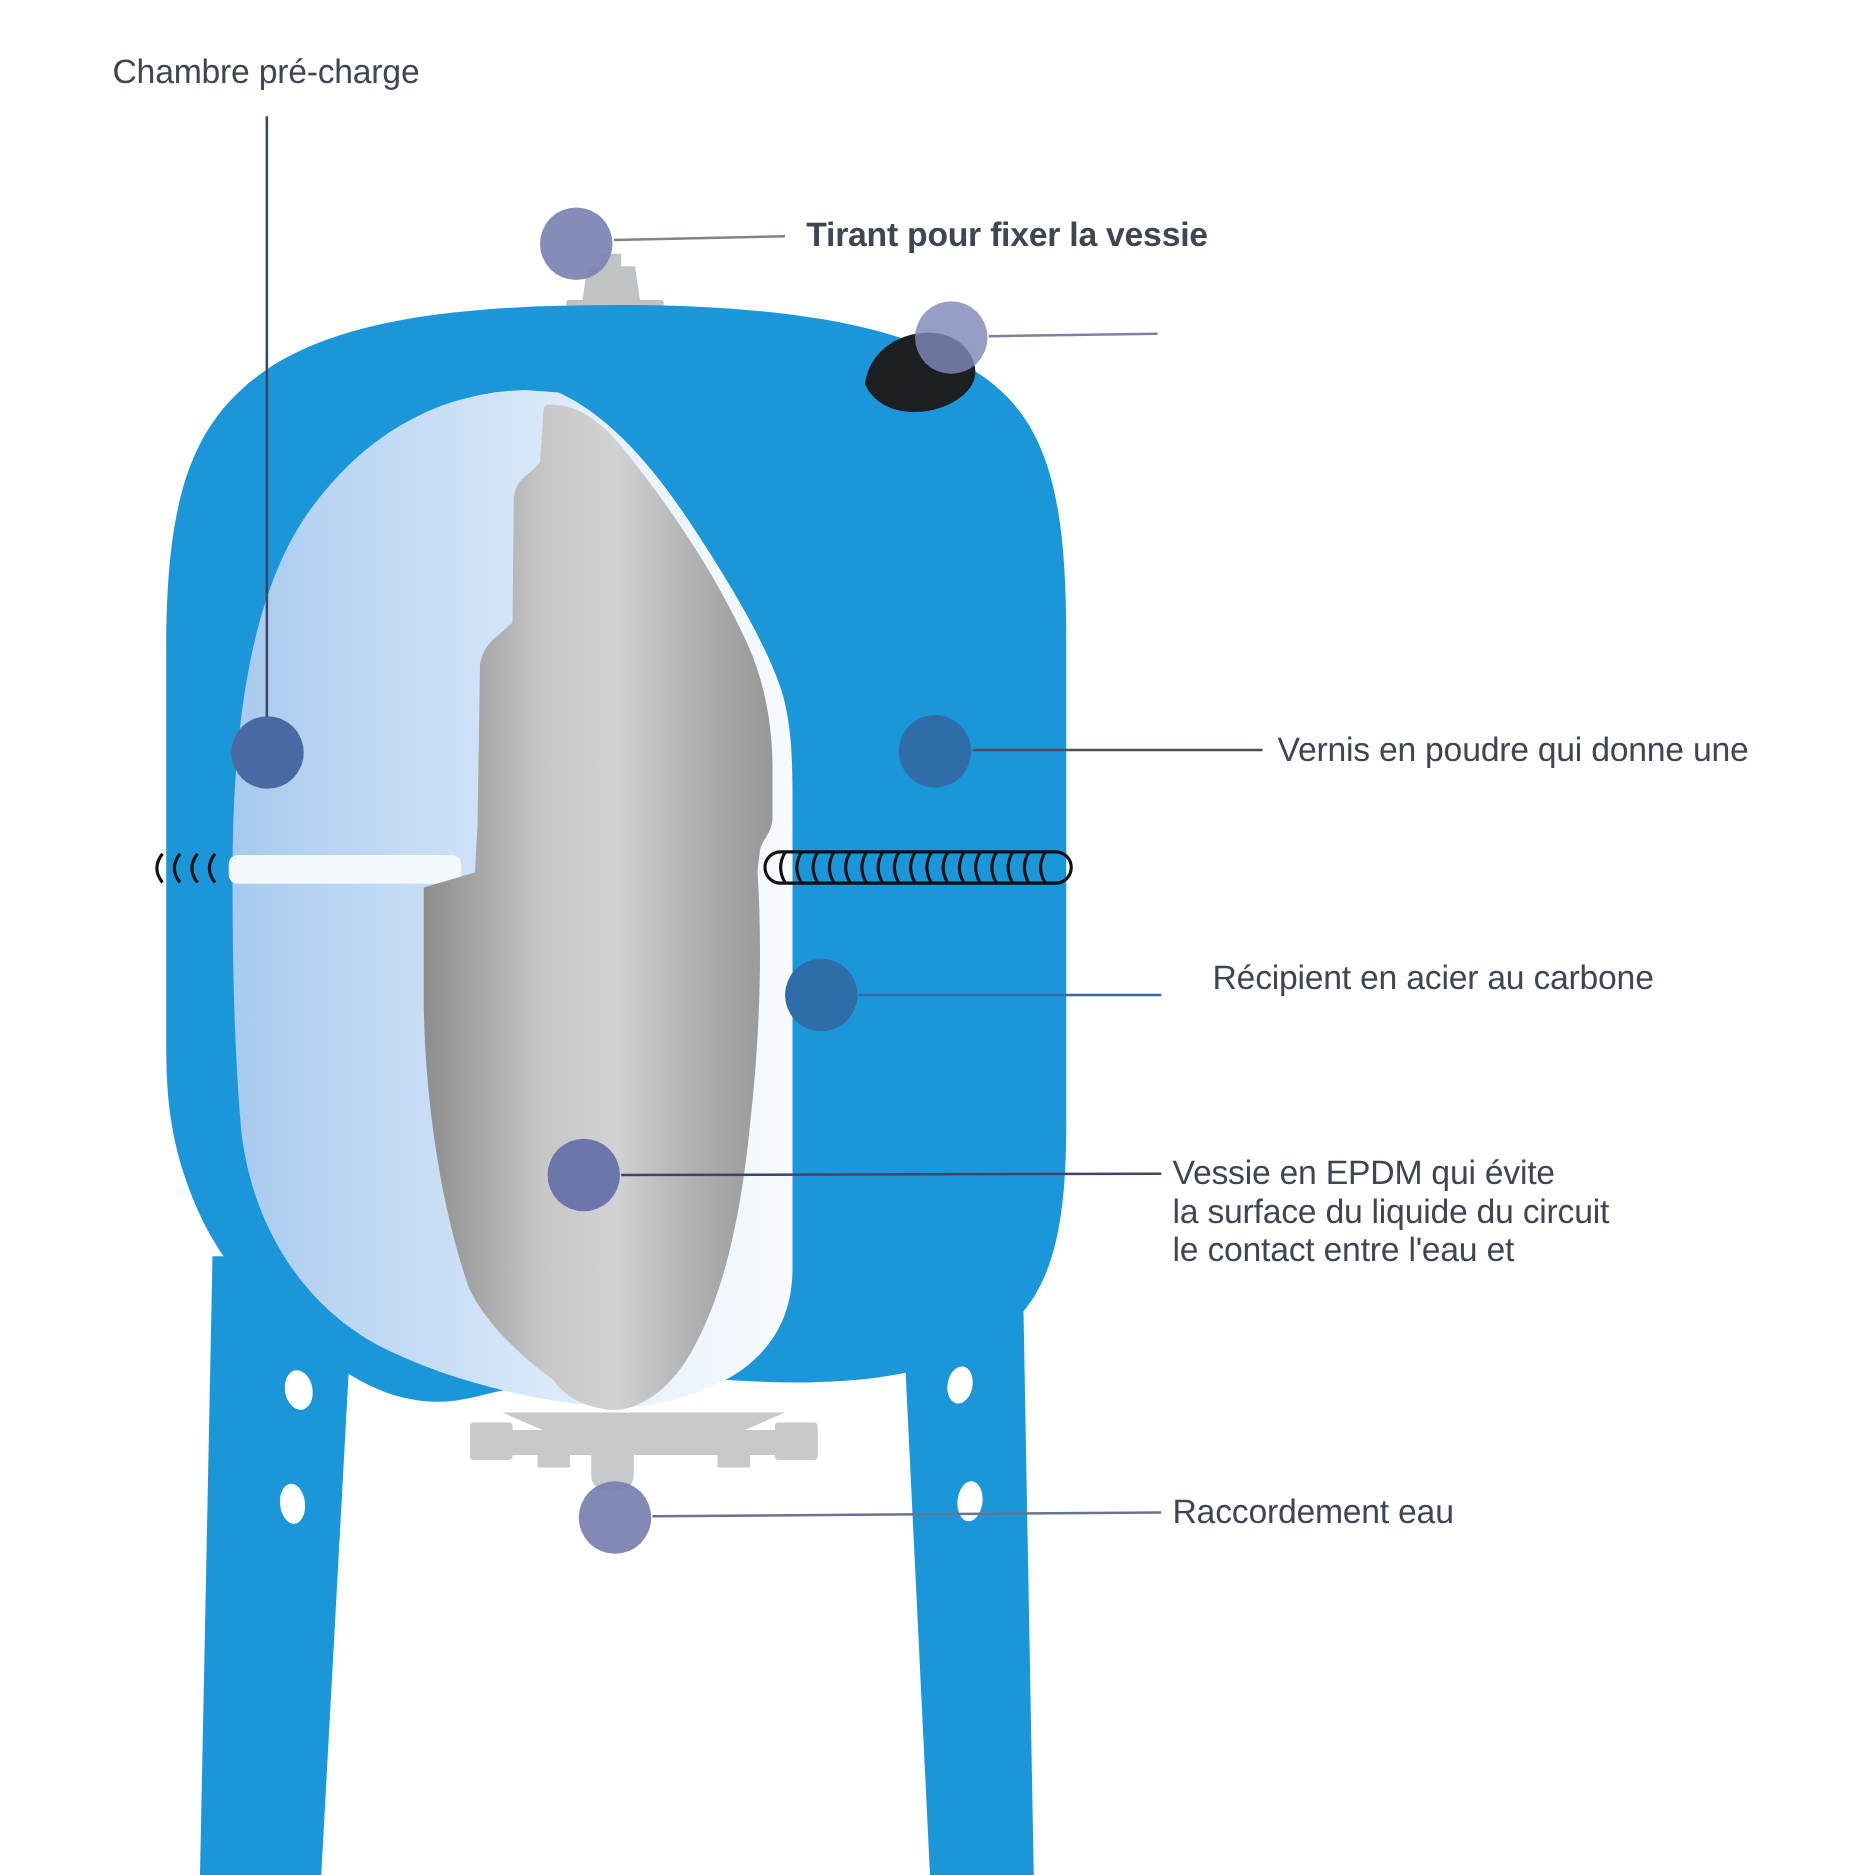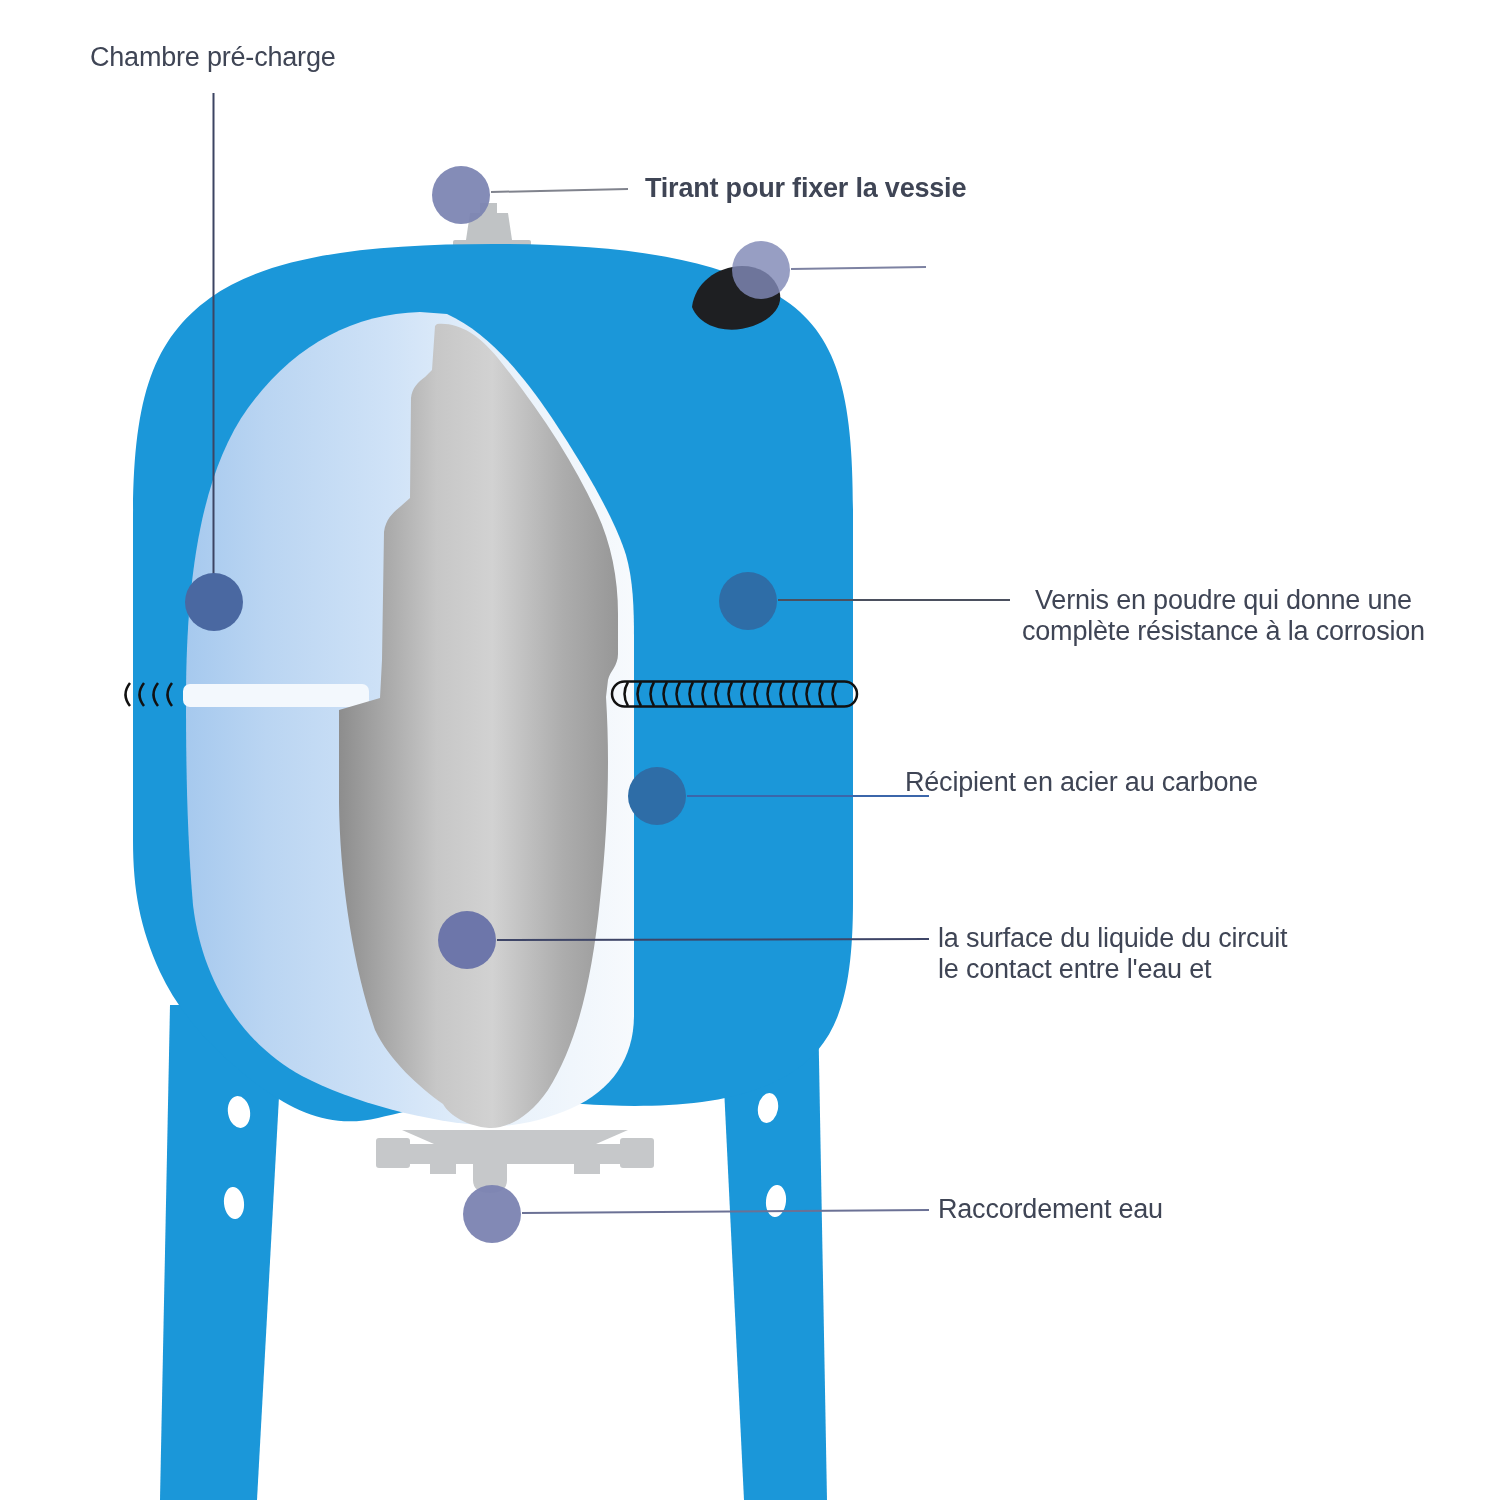--- a/index.html
+++ b/index.html
@@ -178,27 +178,27 @@
     </g>
   </svg>
 
   <div class="label" style="left:90px;top:42px;">Chambre pré-charge</div>
 
   <div class="label" style="left:645px;top:173px;font-weight:bold;">Tirant pour fixer la vessie</div>
 
 
   <div class="label" style="left:1022px;top:585px;text-align:center;">
     <div>Vernis en poudre qui donne une</div>
-    <div>complète résistance à la corrosion</div>
   </div>
 
-  <div class="label" style="left:905px;top:767px;">
+  <div class="label" style="left:970px;top:767px;">
     <div>Récipient en acier au carbone</div>
   </div>
 
   <div class="label" style="left:938px;top:923px;">
+    <div>Vessie en EPDM qui évite</div>
     <div>la surface du liquide du circuit</div>
     <div>le contact entre l'eau et</div>
   </div>
 
   <div class="label" style="left:938px;top:1194px;">Raccordement eau</div>
 
 </div>
 
 </body></html>

